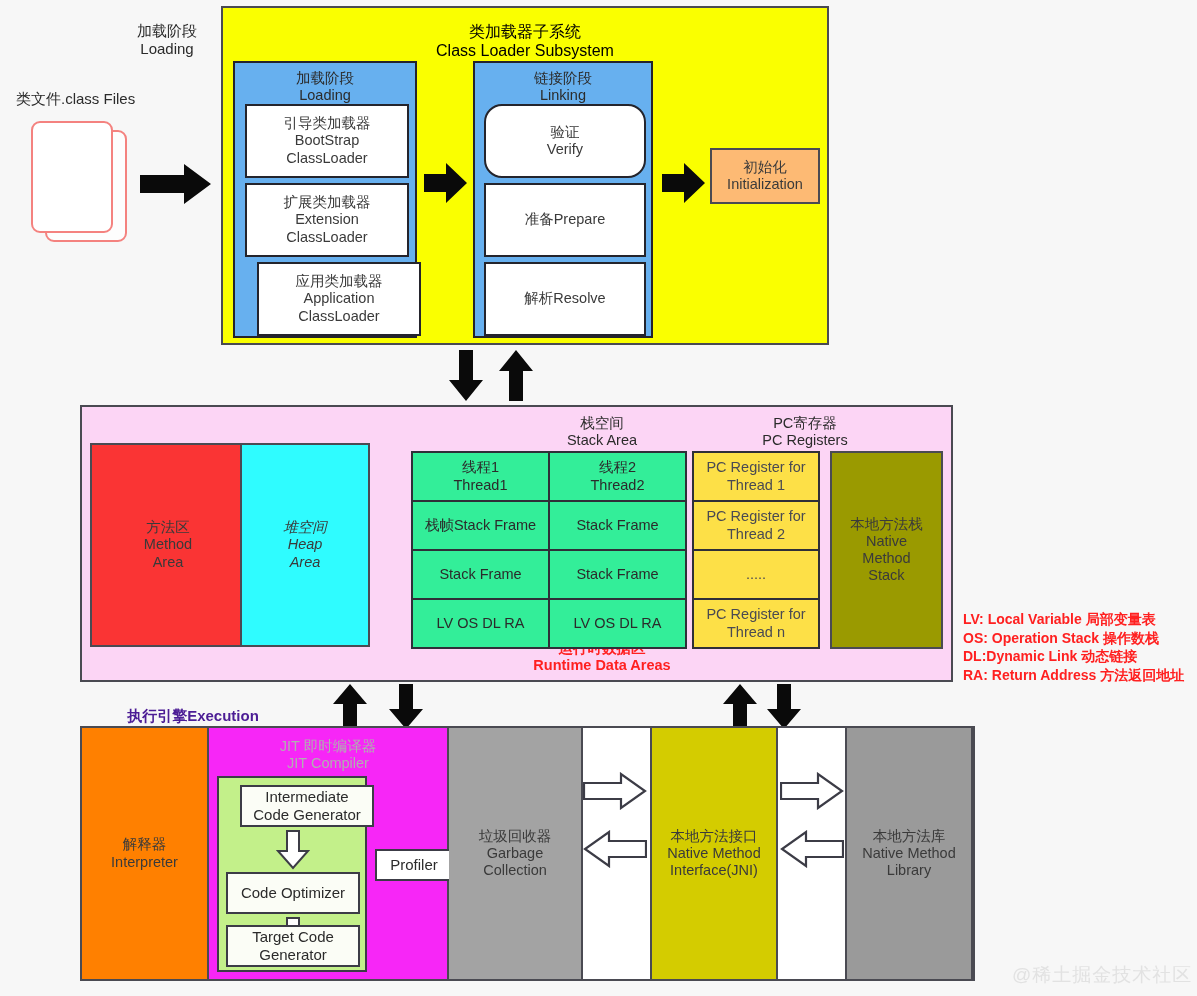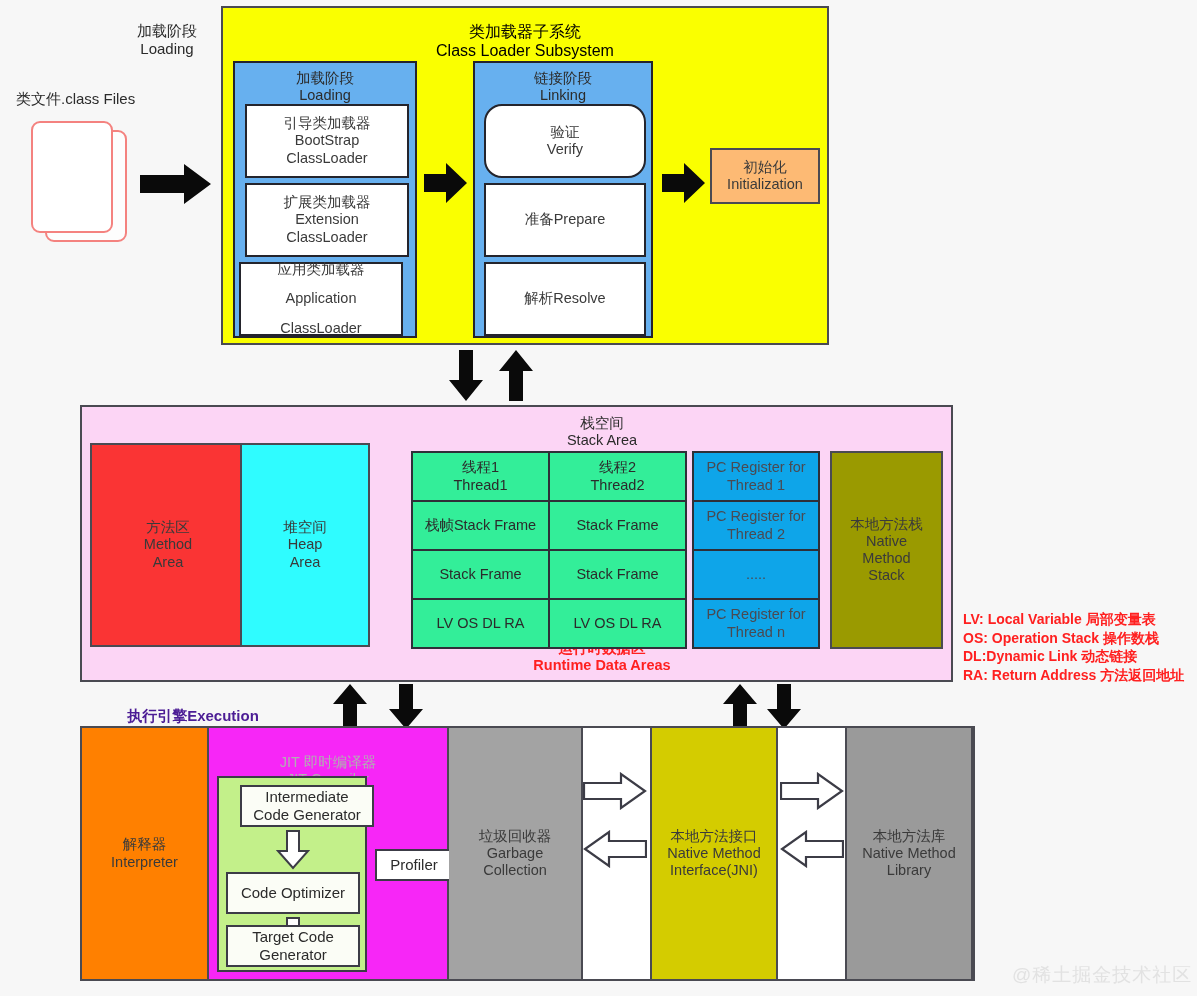--- a/index.html
+++ b/index.html
@@ -35,23 +35,23 @@
   
   #cls-subsystem{background:#faff00;border:2px solid #4a4a52;}
   .phase-box{background:#67b0ef;border:2px solid #24242c;}
   .phase-title{color:#2b2b2b;font-size:14.5px;line-height:1.16;padding-top:5px;}
   .white-item{background:#ffffff;border:2px solid #24242c;color:#3a3a3a;font-size:14.5px;}
   #init-box{background:#fdba74;border:2px solid #4a4a52;color:#3a3a3a;font-size:14.5px;}
 
   
   #runtime-area{background:#fcd5f5;border:2px solid #4a4a52;}
   #method-area{background:#fa3434;border:2px solid #4a4a52;color:#3a3a3a;font-size:14.5px;}
-  #heap-area{background:#2ffcff;border:2px solid #4a4a52;color:#3a3a3a;font-size:14.5px;}
+  #heap-area{background:#2ffcff;border:2px solid #4a4a52;color:#3a3a3a;font-size:14.5px;font-style:italic;}
   .stack-cell{background:#33ee99;border:2px solid #2f2f38;color:#2b2b2b;font-size:14.5px;}
-  .pc-cell{background:#0ea5e9;border:2px solid #2f2f38;color:#4a4a52;font-size:14.5px;}
+  .pc-cell{background:#fde047;border:2px solid #2f2f38;color:#4a4a52;font-size:14.5px;}
   #native-stack{background:#9a9a00;border:2px solid #4a4a52;color:#3a3a3a;font-size:14.5px;}
   .area-cap{color:#2b2b2b;font-size:14.5px;line-height:1.16;text-align:center;}
   #rda-cap{color:#ff2020;font-weight:bold;font-size:14.5px;line-height:1.16;text-align:center;}
   #legend{color:#ff2020;font-weight:bold;font-size:14px;line-height:1.33;white-space:nowrap;}
 
   
   #exec-wrap{border:2px solid #4a4a52;background:#fff;}
   #interpreter{background:#ff8000;border-right:2px solid #4a4a52;color:#3a3a3a;font-size:14.5px;}
   #jit{background:#f726f7;border-right:2px solid #4a4a52;}
   #jit-title{color:#b0b0b0;font-size:14.5px;line-height:1.16;}
@@ -102,21 +102,21 @@
     <div class="ctr white-item abs" style="left:10px;top:41px;width:164px;height:74px;">
       <span>引导类加载器</span>
       <span>BootStrap</span>
       <span>ClassLoader</span>
     </div>
     <div class="ctr white-item abs" style="left:10px;top:120px;width:164px;height:74px;">
       <span>扩展类加载器</span>
       <span>Extension</span>
       <span>ClassLoader</span>
     </div>
-    <div class="ctr white-item abs" style="left:4px;top:199px;width:164px;height:74px;gap:12px;">
+    <div class="ctr white-item abs" style="left:22px;top:199px;width:164px;height:74px;">
       <span>应用类加载器</span>
       <span>Application</span>
       <span>ClassLoader</span>
     </div>
   </div>
 
   <div class="abs arrow" style="left:424px;top:162px;">
     <svg width="44" height="42" viewBox="0 0 44 42">
       <polygon points="0,12 22,12 22,1 43,21 22,41 22,30 0,30" fill="#0a0a0a"></polygon>
     </svg>
@@ -161,20 +161,24 @@
     </svg>
   </div>
 
   <div class="abs" id="runtime-area" style="left:80px;top:405px;width:873px;height:277px;">
 
     <div class="area-cap abs" style="left:393px;top:8px;width:254px;">
       <div>栈空间</div>
       <div>Stack Area</div>
     </div>
 
+    <div class="area-cap abs" style="left:608px;top:8px;width:230px;">
+      <div>PC寄存器</div>
+      <div>PC Registers</div>
+    </div>
 
     <div id="rda-cap" class="abs" style="left:355px;top:233px;width:330px;">
       <div>运行时数据区</div>
       <div>Runtime Data Areas</div>
     </div>
 
     <div class="abs ctr" id="method-area" style="left:8px;top:36px;width:156px;height:204px;">
       <span>方法区</span>
       <span>Method</span>
       <span>Area</span>
@@ -260,21 +264,21 @@
   </div>
 
   <div class="abs" id="exec-wrap" style="left:80px;top:726px;width:895px;height:255px;">
 
     <div class="abs ctr" id="interpreter" style="left:0px;top:0px;width:127px;height:251px;">
       <span>解释器</span>
       <span>Interpreter</span>
     </div>
 
     <div class="abs" id="jit" style="left:127px;top:0px;width:240px;height:251px;">
-      <div class="ctr abs" id="jit-title" style="left:0;top:8px;width:100%;height:38px;margin-top:16px;">
+      <div class="ctr abs" id="jit-title" style="left:0;top:8px;width:100%;height:38px;">
         <span>JIT 即时编译器</span>
         <span>JIT Compiler</span>
       </div>
       <div class="abs" id="jit-inner" style="left:8px;top:48px;width:150px;height:196px;">
         <div class="ctr jit-step abs" style="left:21px;top:7px;width:134px;height:42px;text-align:center;">
           <span>Intermediate</span>
           <span>Code Generator</span>
         </div>
         <div class="abs" style="left:57px;top:52px;">
           <svg width="34" height="40" viewBox="0 0 34 40">

